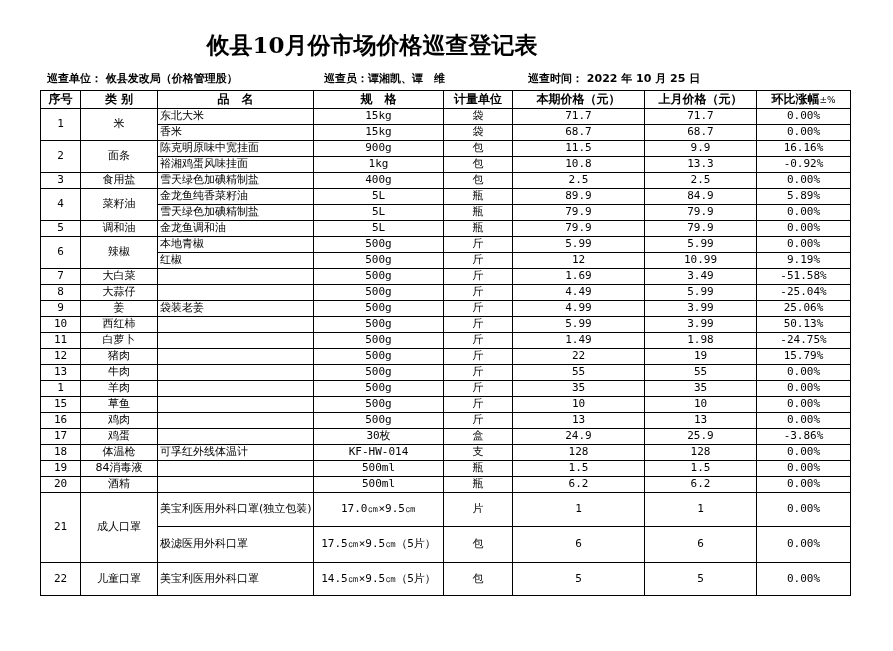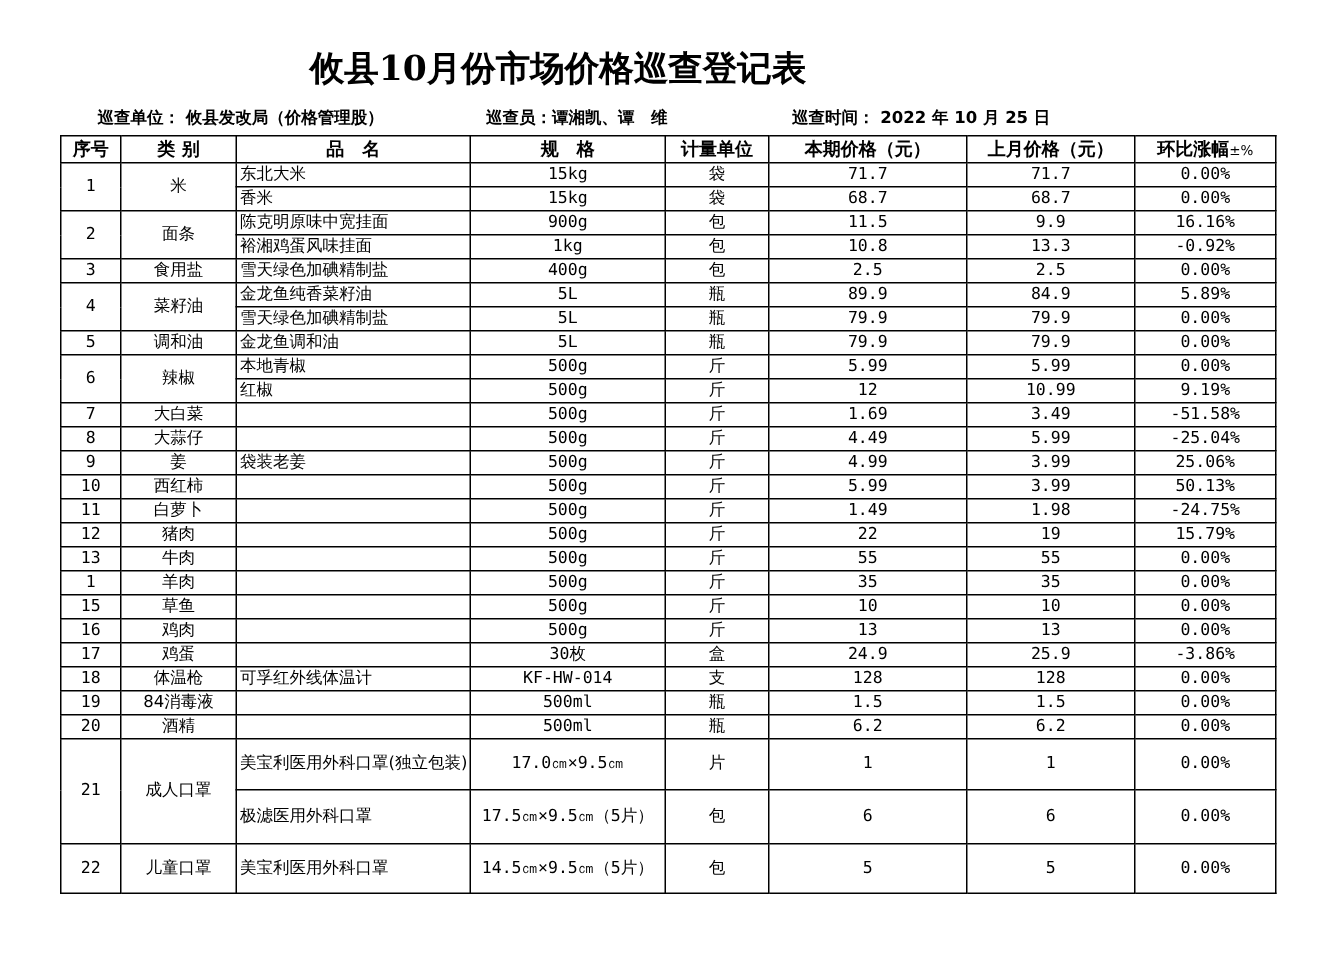--- a/index.html
+++ b/index.html
@@ -22,21 +22,21 @@
   td.wrap { white-space: normal; margin-left: 24px; }
   tr.tall21a td { height: 33px; }
   tr.tall21b td { height: 35px; }
   tr.tall22 td { height: 32px; }
 </style>
 </head>
 <body>
 
 <div class="title">攸县10月份市场价格巡查登记表</div>
 
-<div class="meta" style="left:65px"><span>巡查单位：</span> <span>攸县发改局（价格管理股）</span></div>
+<div class="meta" style="left:47px"><span>巡查单位：</span> <span>攸县发改局（价格管理股）</span></div>
 <div class="meta" style="left:324px"><span>巡查员：</span><span>谭湘凯、谭　维</span></div>
 <div class="meta" style="left:528px"><span>巡查时间：</span> <span>2022 年 10 月 25 日</span></div>
 
 <table class="grid">
   <colgroup>
     <col style="width:40px">
       <col style="width:77px">
       <col style="width:156px">
       <col style="width:130px">
     <col style="width:69px">

